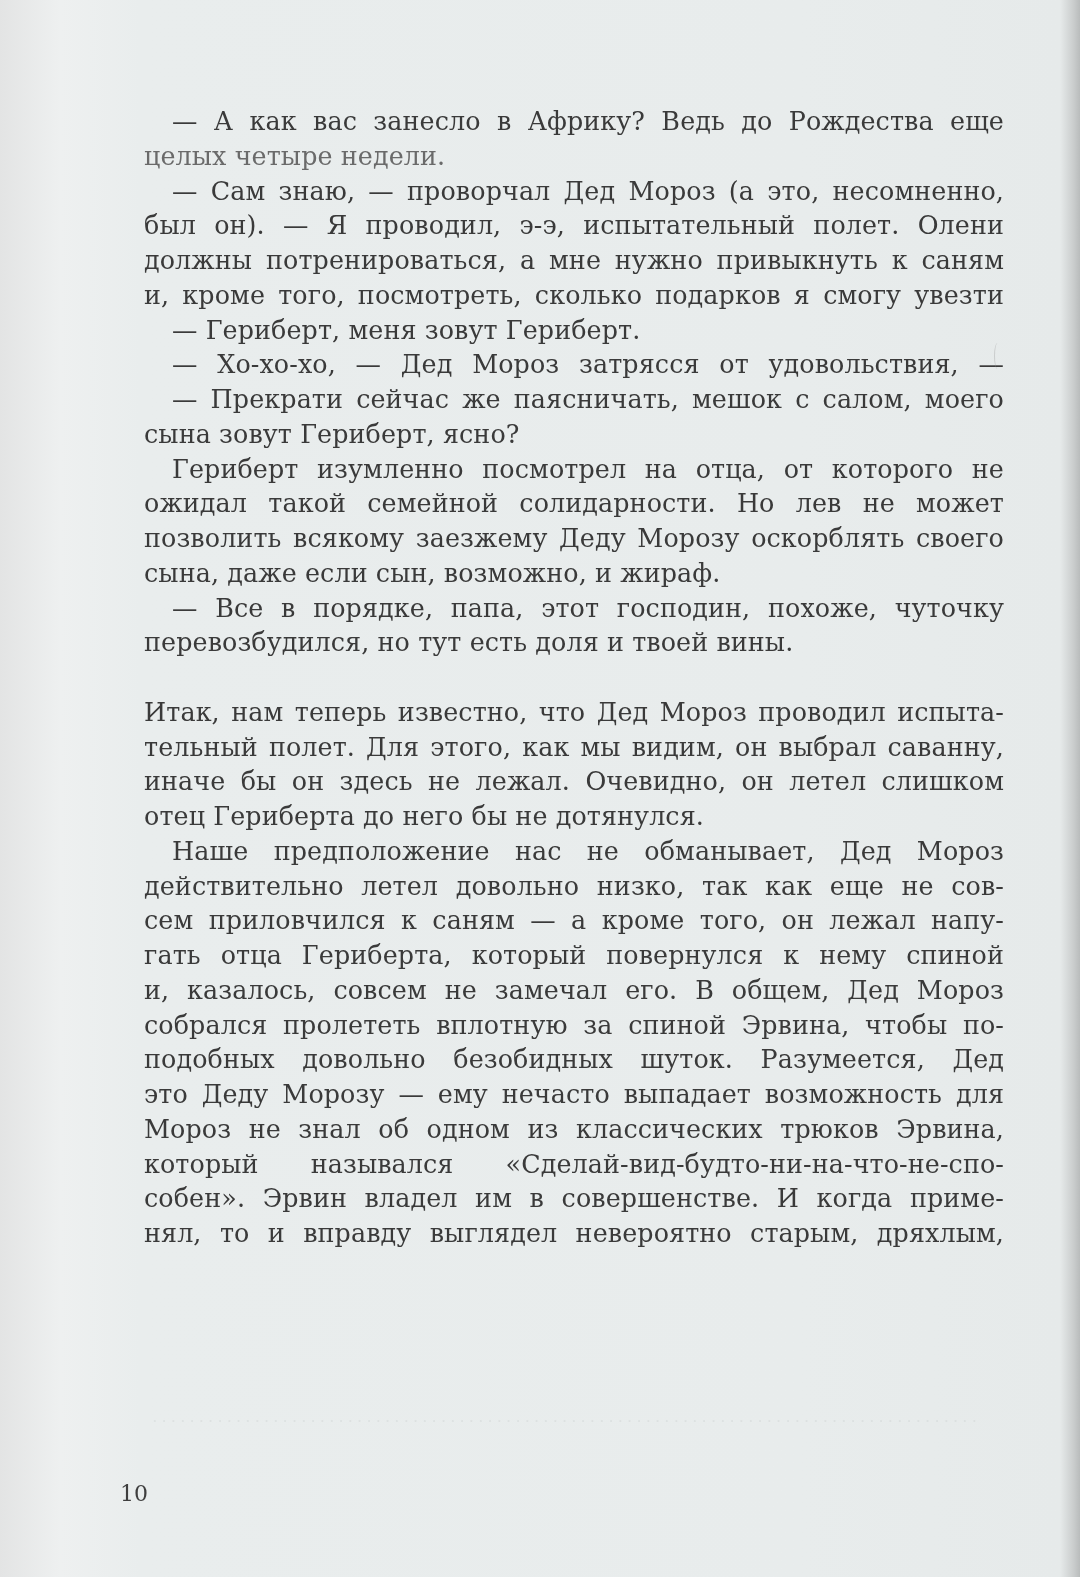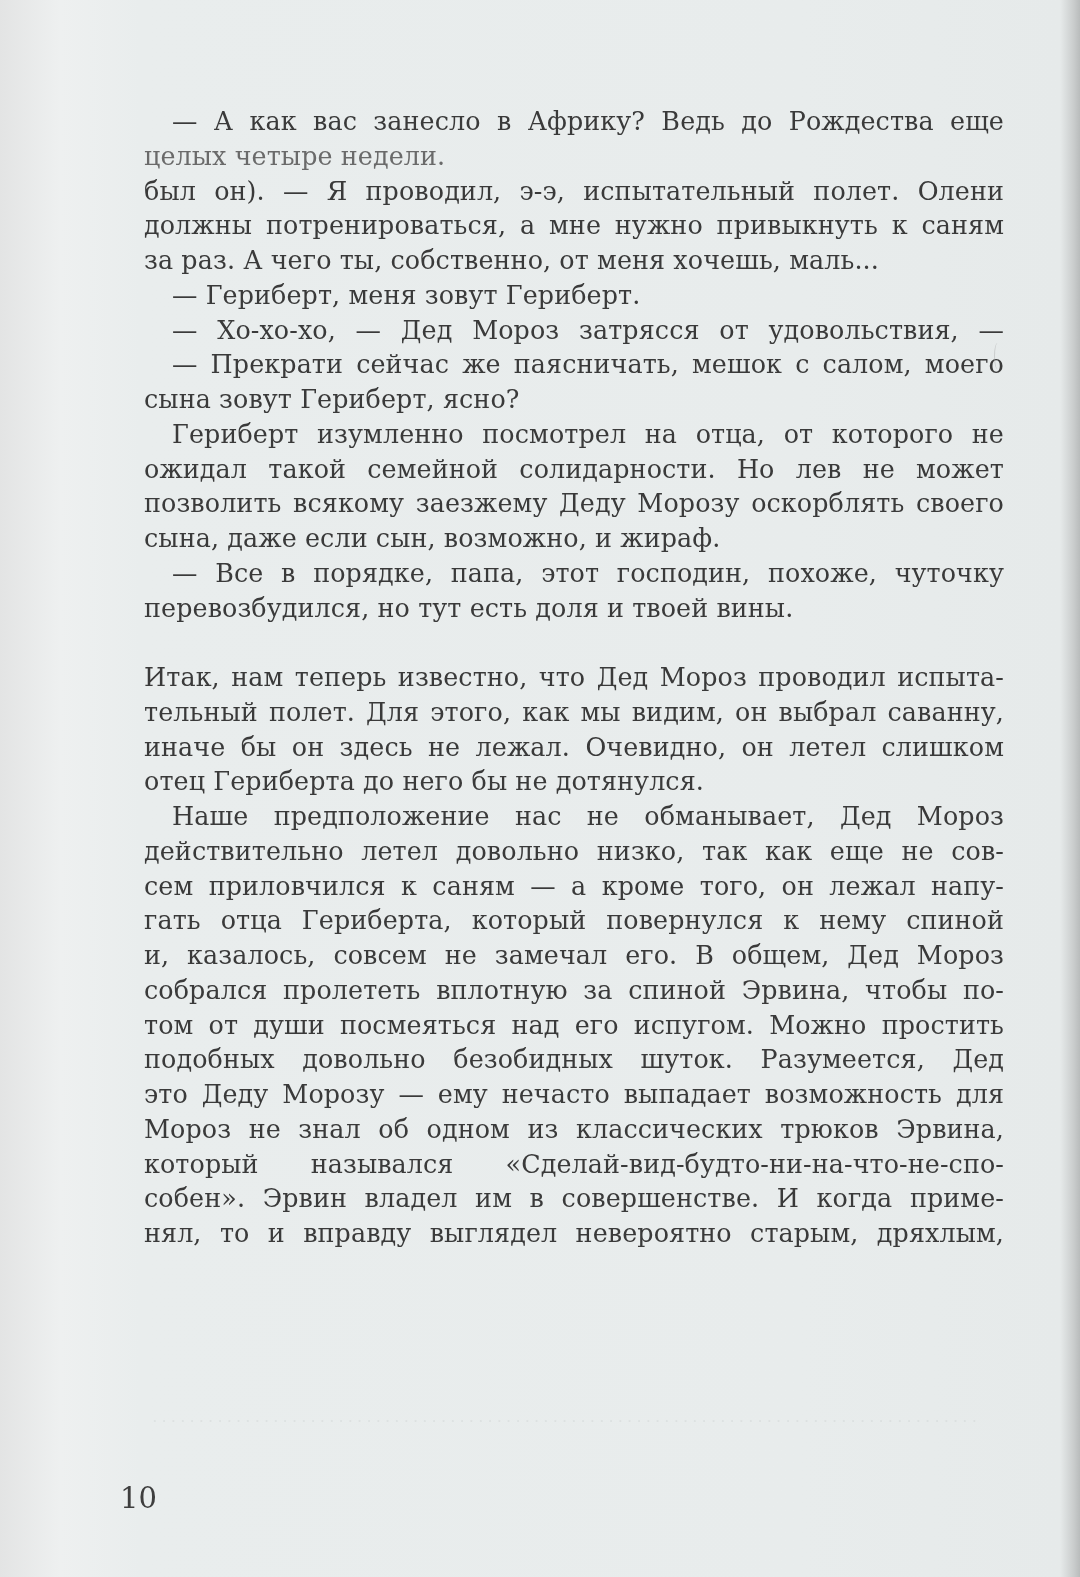--- a/index.html
+++ b/index.html
@@ -52,44 +52,45 @@
       font-size: 17px;
       color: rgba(120,125,125,0.10);
       font-family: "Liberation Serif", serif;
       white-space: nowrap;
       letter-spacing: -0.3px;
     }
     .page-number {
       position: absolute;
       left: 120px;
       top: 1481px;
-      font-size: 29px;
+      font-size: 22px;
       color: #3e3e3e;
       font-family: "DejaVu Serif", serif;
     }
     .speck {
       position: absolute;
       left: 994px;
       top: 343px;
       width: 6px;
       height: 26px;
       border-left: 1.5px solid rgba(150,150,150,0.35);
       border-radius: 50%;
     }
   </style>
 </head>
 <body>
 
 <div class="page">
   <div class="text-block" id="text-block">
       <span class="line indent justify">— А как вас занесло в Африку? Ведь до Рождества еще</span>
       <span class="line faded">целых четыре недели.</span>
+      <span class="line indent justify">— Сам знаю, — проворчал Дед Мороз (а это, несомненно,</span>
       <span class="line justify">был он). — Я проводил, э-э, испытательный полет. Олени</span>
       <span class="line justify">должны потренироваться, а мне нужно привыкнуть к саням</span>
-      <span class="line">за раз. А чего ты, собственно, от меня хочешь, маль...</span>
+      <span class="line justify">и, кроме того, посмотреть, сколько подарков я смогу увезти</span>
       <span class="line indent">— Гериберт, меня зовут Гериберт.</span>
       <span class="line indent justify">— Хо-хо-хо, — Дед Мороз затрясся от удовольствия, —</span>
       <span class="line indent justify">— Прекрати сейчас же паясничать, мешок с салом, моего</span>
       <span class="line">сына зовут Гериберт, ясно?</span>
       <span class="line indent justify">Гериберт изумленно посмотрел на отца, от которого не</span>
       <span class="line justify">ожидал такой семейной солидарности. Но лев не может</span>
       <span class="line justify">позволить всякому заезжему Деду Морозу оскорблять своего</span>
       <span class="line">сына, даже если сын, возможно, и жираф.</span>
       <span class="line indent justify">— Все в порядке, папа, этот господин, похоже, чуточку</span>
       <span class="line">перевозбудился, но тут есть доля и твоей вины.</span>
@@ -97,21 +98,20 @@
       <span class="line justify">Итак, нам теперь известно, что Дед Мороз проводил испыта-</span>
       <span class="line justify">тельный полет. Для этого, как мы видим, он выбрал саванну,</span>
       <span class="line justify">иначе бы он здесь не лежал. Очевидно, он летел слишком</span>
       <span class="line">отец Гериберта до него бы не дотянулся.</span>
       <span class="line indent justify">Наше предположение нас не обманывает, Дед Мороз</span>
       <span class="line justify">действительно летел довольно низко, так как еще не сов-</span>
       <span class="line justify">сем приловчился к саням — а кроме того, он лежал напу-</span>
       <span class="line justify">гать отца Гериберта, который повернулся к нему спиной</span>
       <span class="line justify">и, казалось, совсем не замечал его. В общем, Дед Мороз</span>
       <span class="line justify">собрался пролететь вплотную за спиной Эрвина, чтобы по-</span>
-      <span class="line justify">том от души посмеяться над его испугом. Можно простить</span>
       <span class="line justify">подобных довольно безобидных шуток. Разумеется, Дед</span>
       <span class="line justify">это Деду Морозу — ему нечасто выпадает возможность для</span>
       <span class="line justify">Мороз не знал об одном из классических трюков Эрвина,</span>
       <span class="line justify">который назывался «Сделай-вид-будто-ни-на-что-не-спо-</span>
       <span class="line justify">собен». Эрвин владел им в совершенстве. И когда приме-</span>
       <span class="line justify">нял, то и вправду выглядел невероятно старым, дряхлым,</span>
     </div>
 
   <div class="speck"></div>
 

